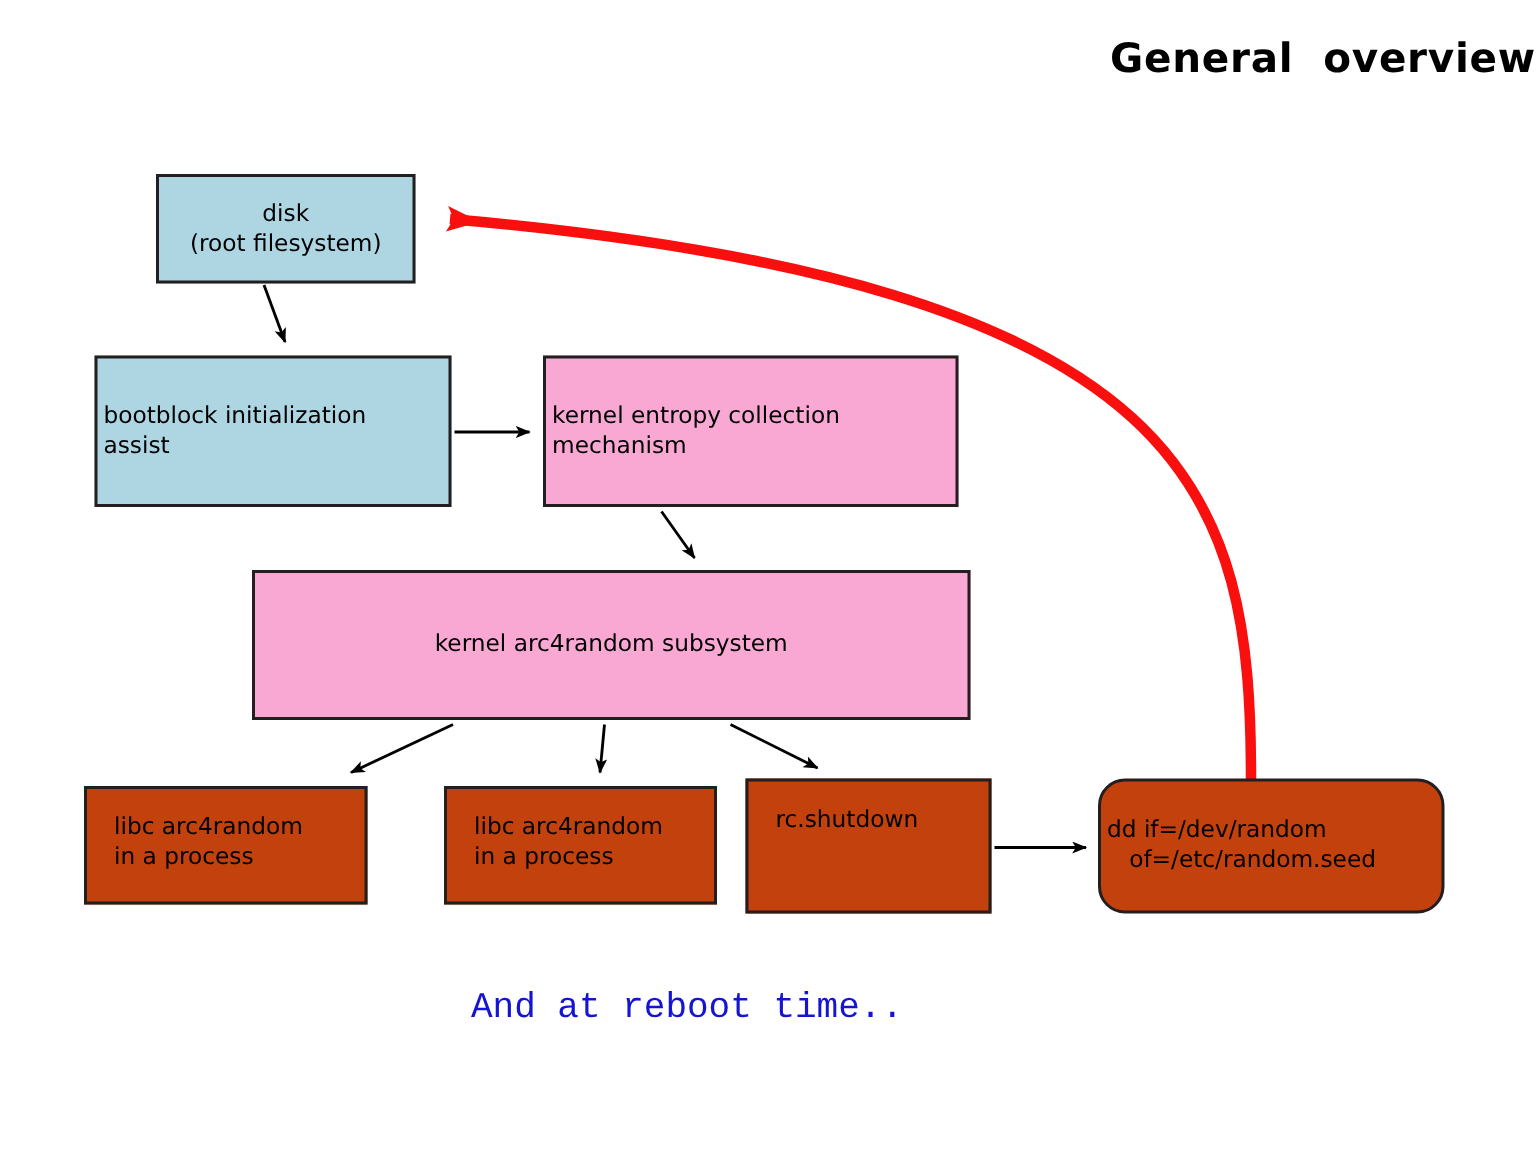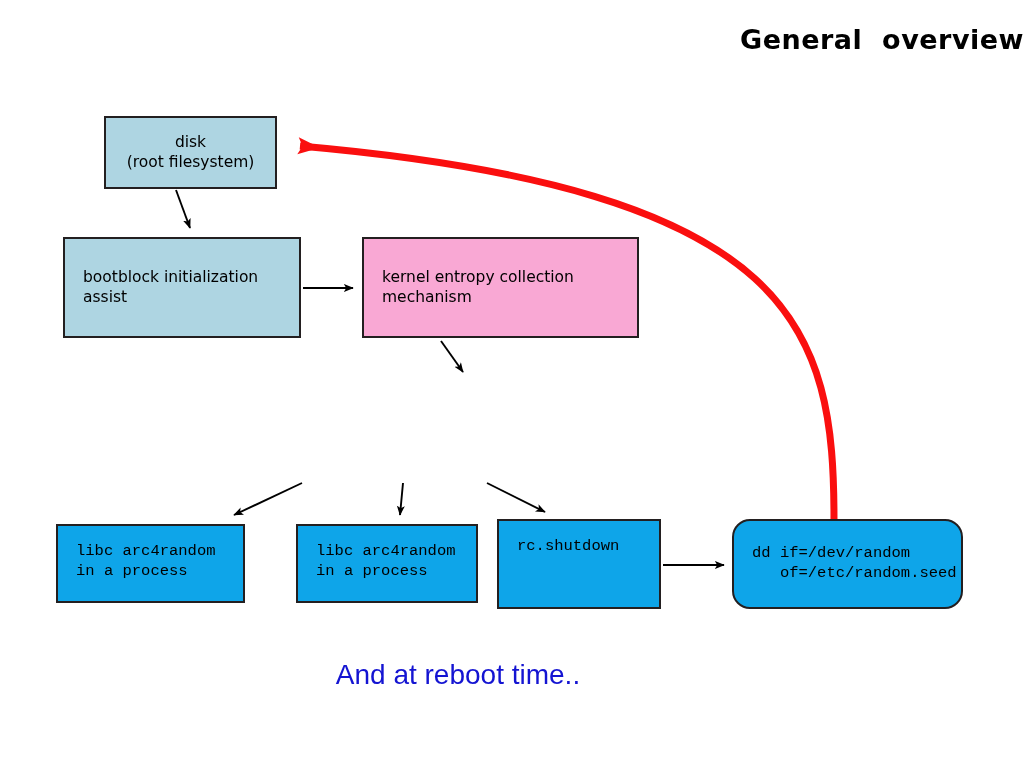--- a/index.html
+++ b/index.html
@@ -30,54 +30,54 @@
     letter-spacing: 0.5px;
     color: #000000;
     white-space: pre;
   }
   .footer-note {
     position: absolute;
     left: 0;
     top: 659px;
     width: 916px;
     text-align: center;
-    font-family: Liberation Sans, sans-serif;
-    font-size: 28px;
+    font-family: Liberation Mono, monospace;
+    font-size: 24px;
     color: #1414d2;
     white-space: pre;
   }
 
   
   .node {
     position: absolute;
     box-sizing: border-box;
     border: 2px solid #231f20;
     color: #000000;
     font-size: 15.5px;
     line-height: 1.28;
     white-space: pre;
     display: flex;
   }
   .node .node-label { display: block; }
 
   .fill-blue   { background: #aed5e2; }
   .fill-green  { background: #f9a8d4; }
-  .fill-orange { background: #0ea5e9; font-family: Liberation Mono, monospace; }
+  .fill-orange { background: #c2410c; }
 
   
   .align-center {
     justify-content: center;
     align-items: center;
     text-align: center;
   }
   .align-left-mid {
     justify-content: flex-start;
     align-items: center;
     text-align: left;
-    padding-left: 18px;
+    padding-left: 4px;
   }
   .align-left-top {
     justify-content: flex-start;
     align-items: flex-start;
     text-align: left;
     padding-left: 18px;
     padding-top: 16px;
   }
 
   
@@ -157,20 +157,23 @@
   <div class="node fill-blue align-left-mid" id="box-bootblock">
     <span class="node-label">bootblock initialization
 assist</span>
   </div>
 
   <div class="node fill-green align-left-mid" id="box-entropy">
     <span class="node-label">kernel entropy collection
 mechanism</span>
   </div>
 
+  <div class="node fill-green align-center" id="box-arc4">
+    <span class="node-label">kernel arc4random subsystem</span>
+  </div>
 
   <div class="node fill-orange align-left-top" id="box-libc1">
     <span class="node-label">libc arc4random
 in a process</span>
   </div>
 
   <div class="node fill-orange align-left-top" id="box-libc2">
     <span class="node-label">libc arc4random
 in a process</span>
   </div>

